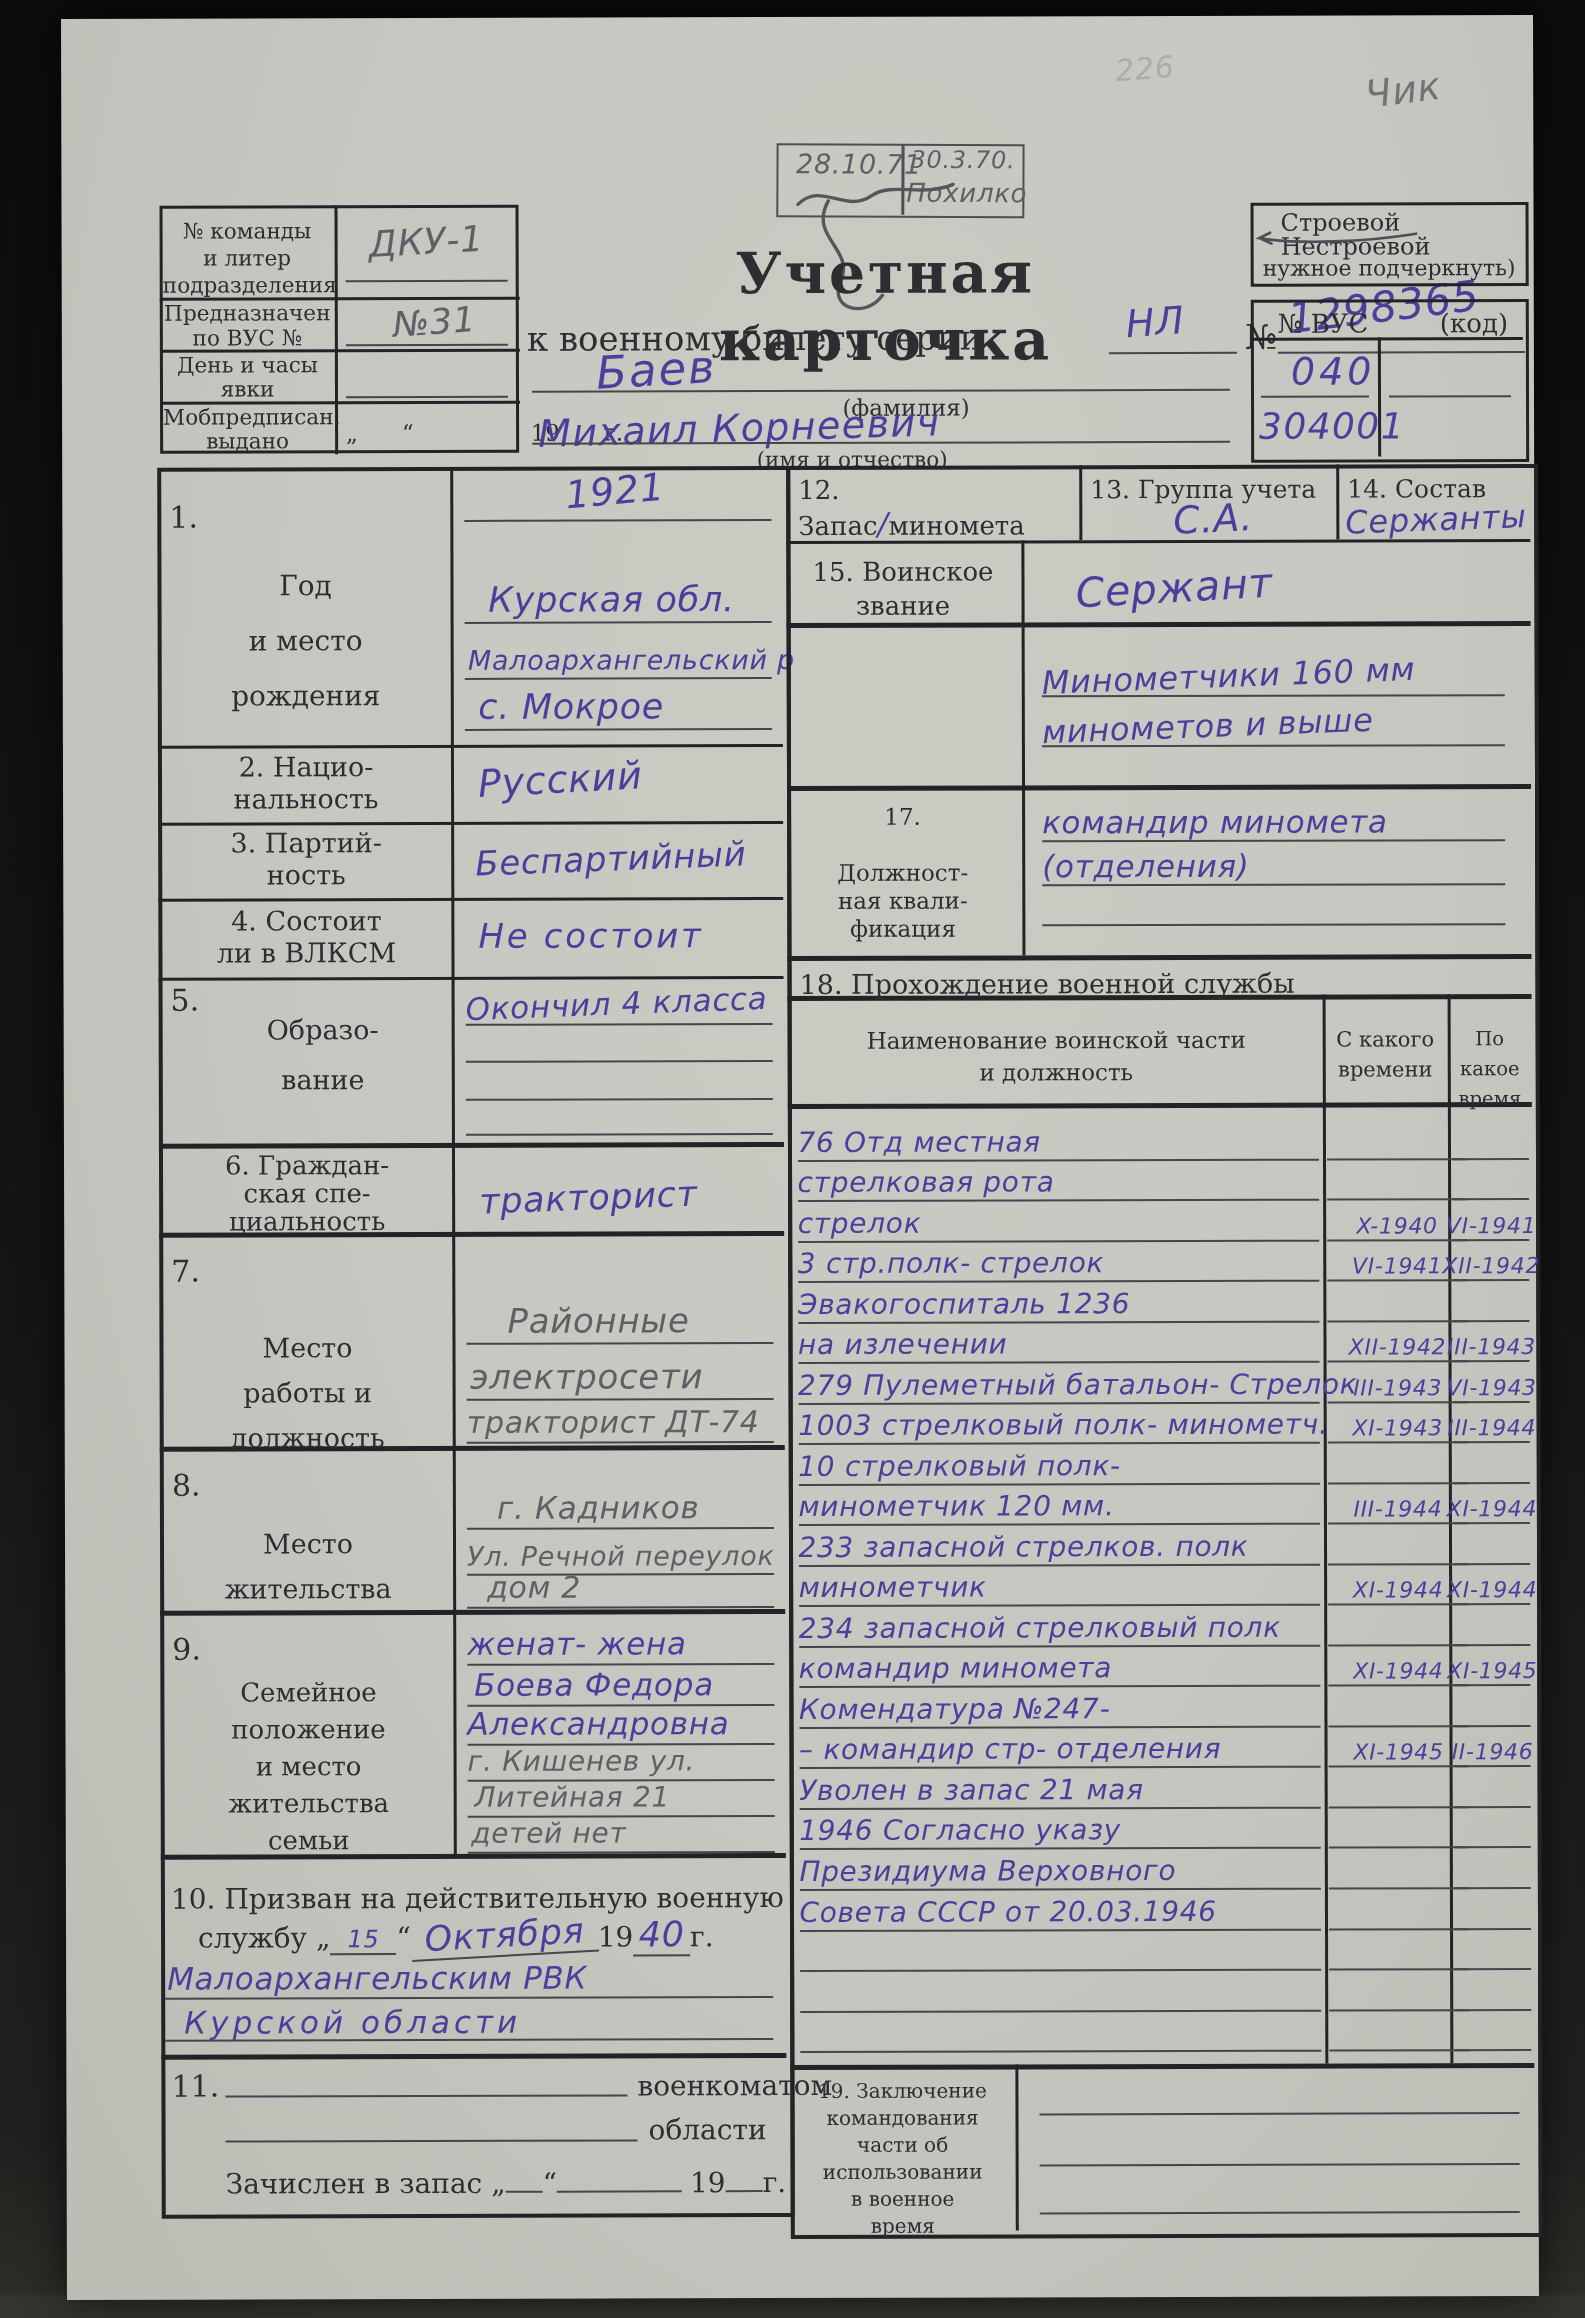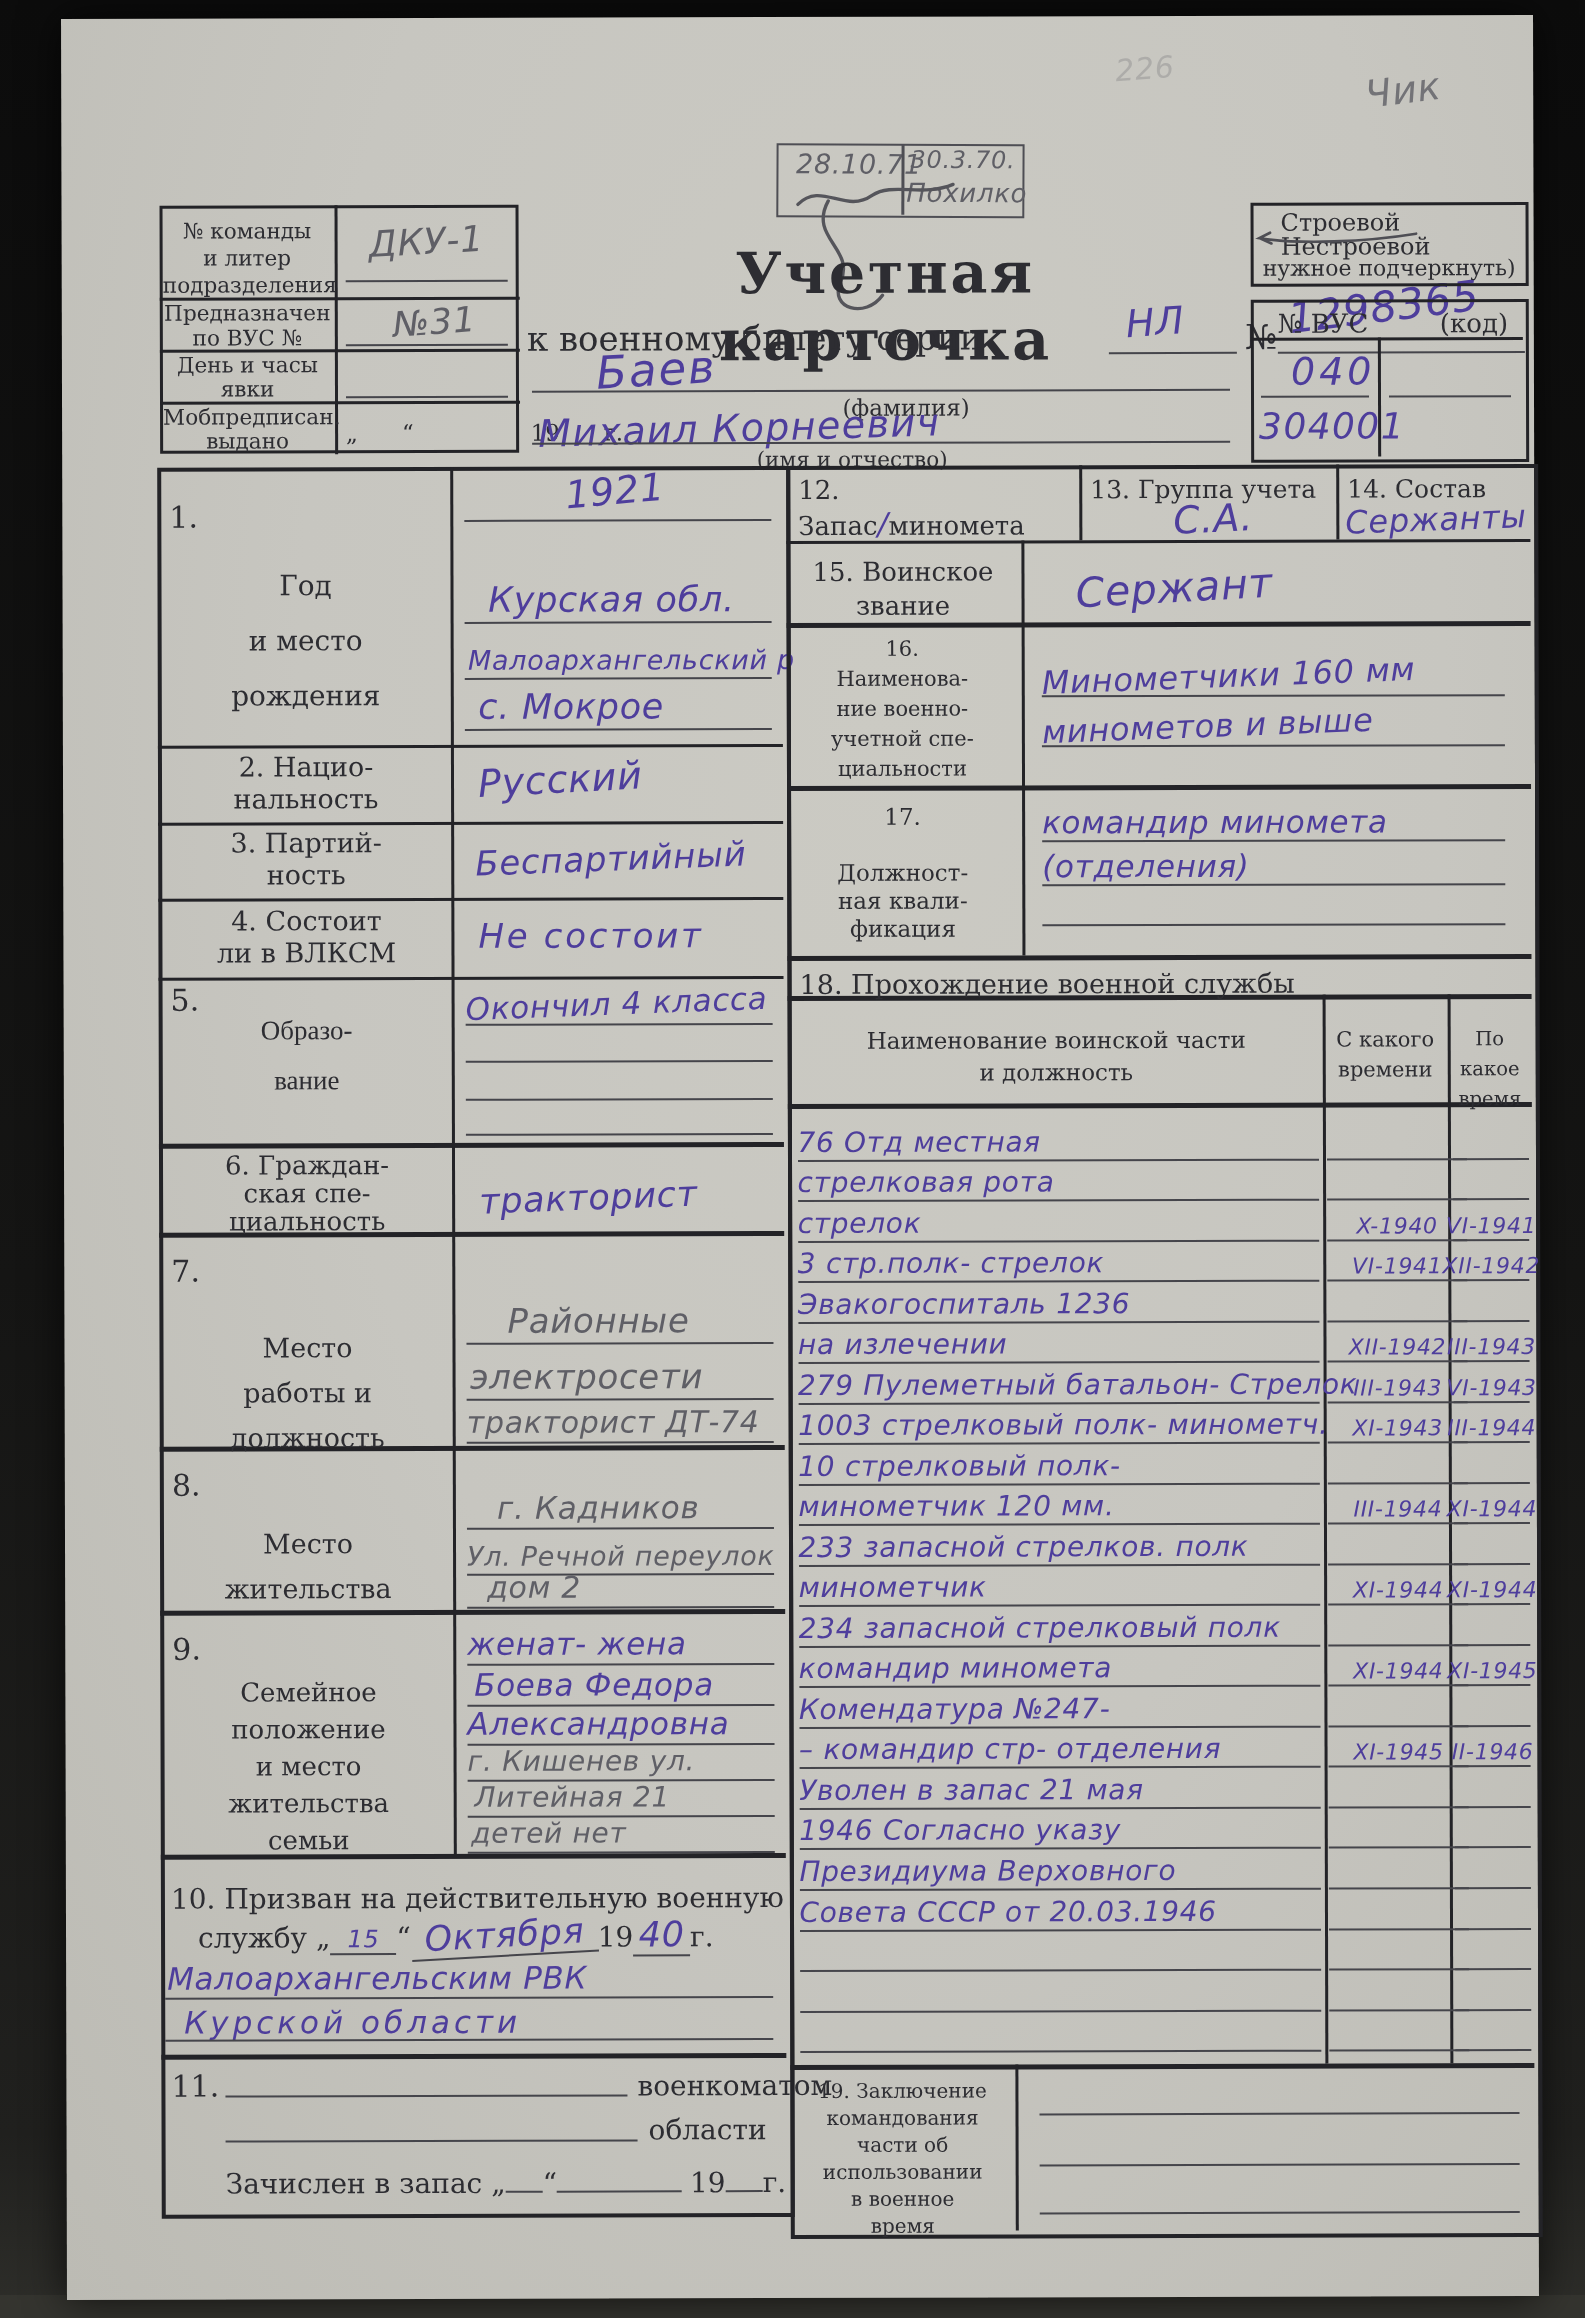--- a/index.html
+++ b/index.html
@@ -145,21 +145,21 @@
 нальность</span>
   <span class="abs hw ink" style="left:415px;top:740px;font-size:38px;transform:rotate(-3deg);">Русский</span>
   <span class="abs print pre ctr" style="left:101px;top:809px;width:284px;font-size:27px;line-height:32px;">3. Партий-
 ность</span>
   <span class="abs hw ink" style="left:412px;top:821px;font-size:34px;transform:rotate(-2deg);">Беспартийный</span>
   <span class="abs print pre ctr" style="left:101px;top:887px;width:284px;font-size:27px;line-height:32px;">4. Состоит
 ли в ВЛКСМ</span>
   <span class="abs hw ink" style="left:415px;top:898px;font-size:34px;letter-spacing:2.7px;text-align:right;">Не состоит</span>
 
   <span class="abs print" style="left:107px;top:964px;font-size:30px;">5.</span>
-  <span class="abs print pre ctr" style="left:101px;top:987px;width:284px;font-size:27px;line-height:50px;font-family:Liberation Serif, serif;">Образо-
+  <span class="abs print pre ctr" style="left:117px;top:987px;width:284px;font-size:27px;line-height:50px;">Образо-
 вание</span>
   <div class="lv" style="top:962px;height:42px;">
     <span class="hw ink" style="font-size:31px;transform:rotate(-2deg);">Окончил 4 класса</span>
       </div>
   <div class="rl" style="left:402px;top:1043px;width:307px;"></div>
   <div class="rl" style="left:402px;top:1081px;width:307px;"></div>
   <div class="rl" style="left:402px;top:1116px;width:307px;"></div>
 
   <span class="abs print pre ctr" style="left:101px;top:1133px;width:284px;font-size:26px;line-height:28px;">6. Граждан-
 ская спе-
@@ -271,25 +271,20 @@
   </div>
   <span class="abs print" style="left:1028px;top:459px;font-size:25px;">13. Группа учета</span>
   <span class="abs hw ink" style="left:1111px;top:481px;font-size:38px;transform:rotate(-3deg);">С.А.</span>
   <span class="abs print" style="left:1285px;top:459px;font-size:25px;">14. Состав</span>
   <span class="abs hw ink" style="left:1283px;top:485px;font-size:32px;transform:rotate(-2deg);">Сержанты</span>
 
   <span class="abs print pre ctr" style="left:729px;top:538px;width:223px;font-size:26px;line-height:34px;">15. Воинское
 звание</span>
   <span class="abs hw ink" style="left:1013px;top:548px;font-size:41px;transform:rotate(-3deg);">Сержант</span>
 
-  <span class="abs print pre ctr" style="left:728px;top:617px;width:223px;font-size:21px;line-height:30px;">16.
-Наименова-
-ние военно-
-учетной спе-
-циальности</span>
   <div class="abs" style="left:979px;top:636px;width:463px;height:43px;border-bottom:2px solid #45454b;display:flex;align-items:flex-end;">
     <span class="hw ink" style="font-size:32px;transform:rotate(-2deg);">Минометчики 160 мм</span>
       </div>
   <div class="abs" style="left:979px;top:688px;width:463px;height:41px;border-bottom:2px solid #45454b;display:flex;align-items:flex-end;">
     <span class="hw ink" style="font-size:32px;transform:rotate(-2deg);">минометов и выше</span>
       </div>
 
   <span class="abs print pre ctr" style="left:728px;top:786px;width:223px;font-size:23px;line-height:28px;">17.
 
 Должност-

